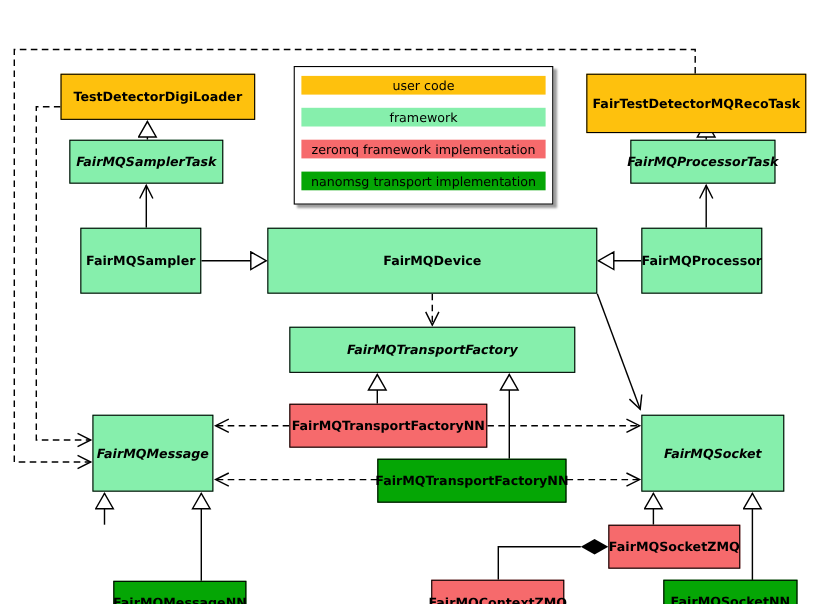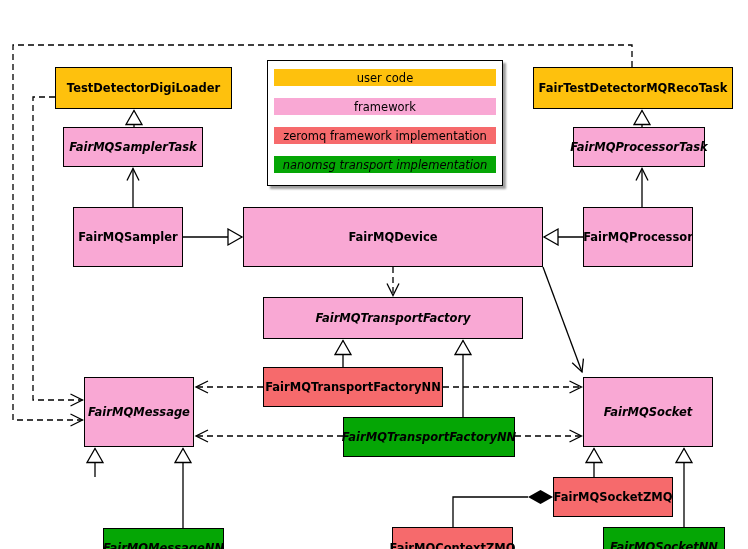--- a/index.html
+++ b/index.html
@@ -9,23 +9,23 @@
   }
   .edges{position:absolute;left:0;top:0;width:748px;height:549px;}
   .node{
     position:absolute;display:flex;align-items:center;justify-content:center;
     border:1.5px solid #000;box-sizing:border-box;
     font-weight:bold;font-size:11.5px;color:#000;text-align:center;
     white-space:nowrap;
   }
   .abstract{font-style:italic;align-items:center;}
   .user{background:#FEC10D;}
-  .fw{background:#f9a8d4;}
+  .fw{background:#86efac;}
   .zmq{background:#F66A6C;}
-  .nn{background:#05A605;font-style:italic;}
+  .nn{background:#05A605;}
   .legend{
     position:absolute;left:267px;top:28px;width:236px;height:126px;
     background:#fff;border:1.5px solid #000;box-sizing:border-box;
     box-shadow:3px 3px 2px #9e9e9e;
     display:flex;flex-direction:column;align-items:center;
     padding-top:8px;gap:12px;
   }
   .lrow{
     width:222px;height:17px;display:flex;align-items:center;justify-content:center;
     font-size:11.5px;font-weight:normal;color:#000;white-space:nowrap;
@@ -84,21 +84,21 @@
       <span>zeromq framework implementation</span>
     </div>
     <div class="lrow nn">
       <span>nanomsg transport implementation</span>
     </div>
   </div>
 
   <div class="node user" style="left:55px;top:35px;width:177px;height:42px">
     <span>TestDetectorDigiLoader</span>
   </div>
-  <div class="node user" style="left:533px;top:35px;width:200px;height:42px">
+  <div class="node user" style="left:533px;top:35px;width:200px;height:54px">
     <span>FairTestDetectorMQRecoTask</span>
   </div>
   <div class="node fw abstract" style="left:63px;top:95px;width:140px;height:40px">
     <span>FairMQSamplerTask</span>
   </div>
   <div class="node fw abstract" style="left:573px;top:95px;width:132px;height:40px">
     <span>FairMQProcessorTask</span>
   </div>
   <div class="node fw" style="left:73px;top:175px;width:110px;height:60px">
     <span>FairMQSampler</span>

